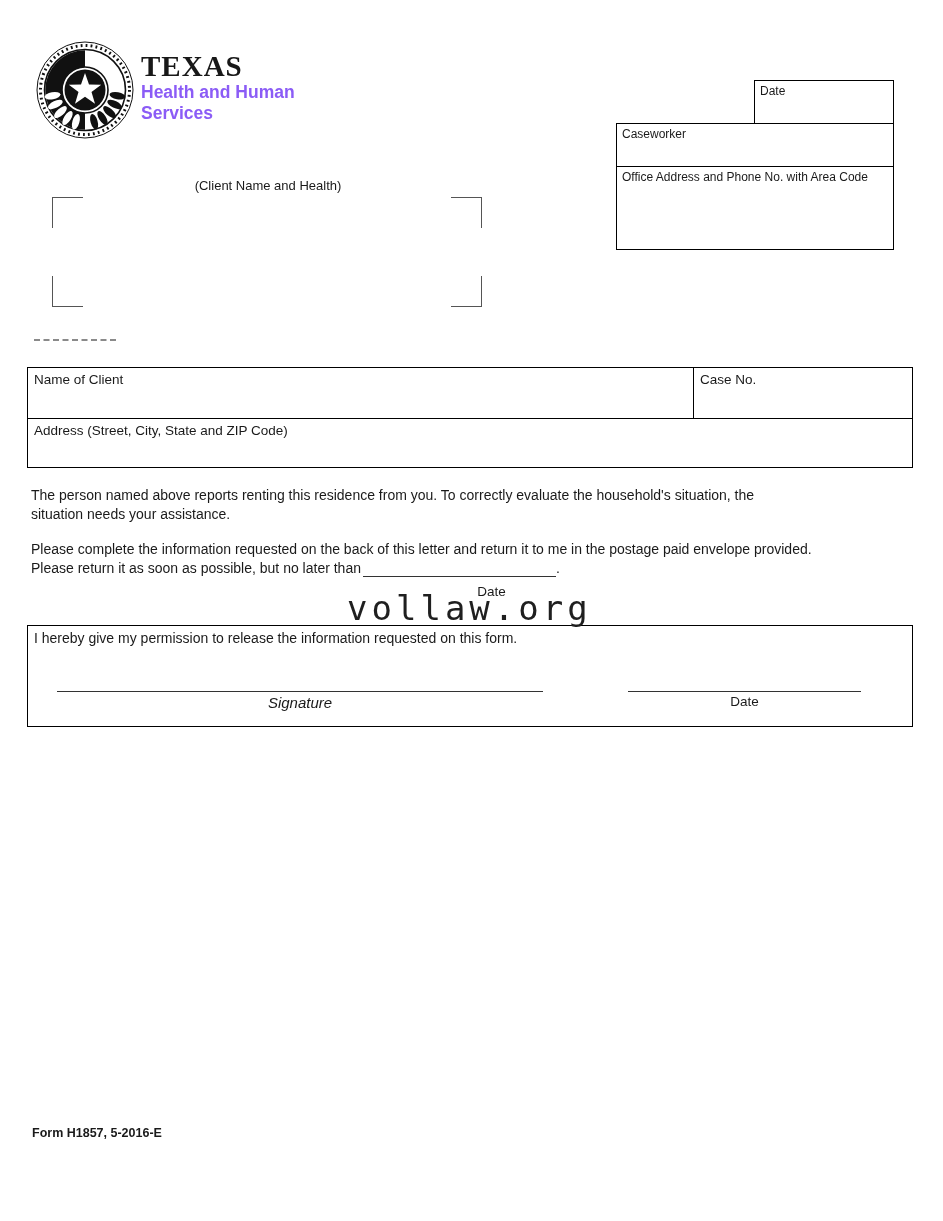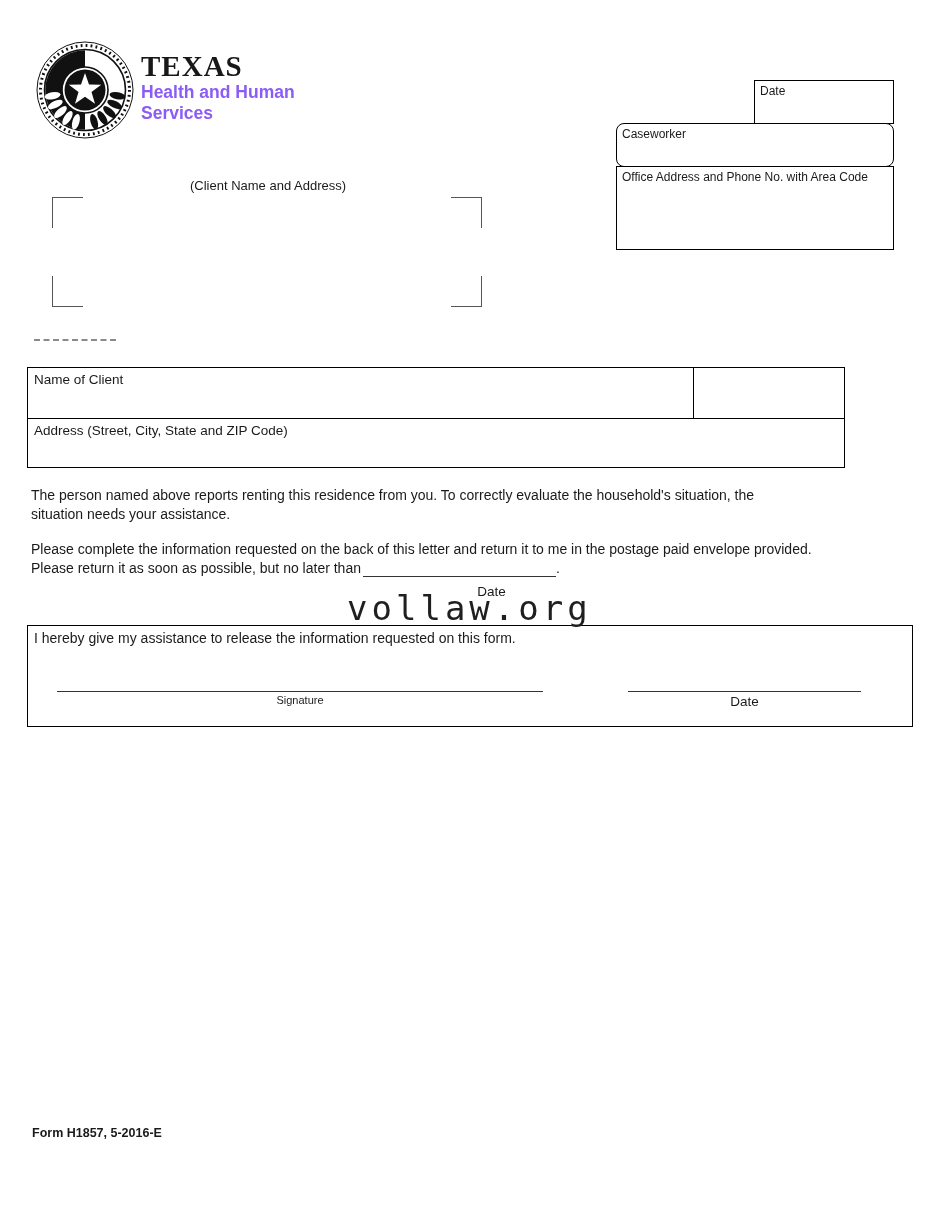--- a/index.html
+++ b/index.html
@@ -22,37 +22,37 @@
     line-height:32px; color:#181818;
   }
   .brand-sub {
     font-weight:700; font-size:17.5px; line-height:21px; color:#8b5cf6;
   }
 
   
   .info-box { position:absolute; border:1px solid #000; box-sizing:border-box; background:#fff; }
   .info-label { font-size:12px; padding:3px 4px 0 5px; }
   .box-date       { left:754px; top:80px;  width:140px; height:44px; }
-  .box-caseworker { left:616px; top:123px; width:278px; height:44px;border-radius:8px; }
+  .box-caseworker { left:616px; top:123px; width:278px; height:44px; }
   .box-office     { left:616px; top:166px; width:278px; height:84px; }
   .fill-area { position:absolute; left:2px; right:2px; top:18px; bottom:2px; }
 
   
   .window-label { position:absolute; left:118px; top:178px; width:300px; text-align:center; font-size:13px; }
   .bracket { position:absolute; width:31px; height:31px; box-sizing:border-box; }
   .br-tl { left:52px;  top:197px; border-left:1px solid #555; border-top:1px solid #555; }
   .br-tr { left:451px; top:197px; border-right:1px solid #555; border-top:1px solid #555; }
   .br-bl { left:52px;  top:276px; border-left:1px solid #555; border-bottom:1px solid #555; }
   .br-br { left:451px; top:276px; border-right:1px solid #555; border-bottom:1px solid #555; }
   .window-fill { position:absolute; left:54px; top:199px; width:426px; height:106px; }
 
   .dashes { position:absolute; left:34px; top:339px; width:82px; height:0; border-top:2px dashed #8a8a8a; }
 
   
-  .client-table { position:absolute; left:27px; top:367px; width:818px; border:1.5px solid #000; box-sizing:border-box; }
+  .client-table { position:absolute; left:27px; top:367px; width:886px; border:1.5px solid #000; box-sizing:border-box; }
   .ct-row1 { display:flex; height:50px; border-bottom:1px solid #000; }
   .ct-row2 { height:48px; }
   .ct-cell { box-sizing:border-box; padding:4px 6px; font-size:13.5px; position:relative; }
   .ct-name { width:666px; border-right:1px solid #000; }
   .ct-case { flex:1; }
 
   
   .para { position:absolute; left:31px; font-size:14px; line-height:18.5px; white-space:nowrap; }
   .p1 { top:486px; }
   .p2 { top:540px; }
@@ -68,21 +68,21 @@
     position:absolute; left:347px; top:588px;
     font-family:"DejaVu Sans Mono", monospace;
     font-size:34px; letter-spacing:4px; color:#1f1f1f;
     z-index:5; white-space:nowrap;
   }
 
   
   .perm-box { position:absolute; left:27px; top:625px; width:886px; height:102px; border:1.5px solid #000; box-sizing:border-box; background:transparent; }
   .perm-text { position:absolute; left:6px; top:4px; font-size:14px; }
   .sig-line  { position:absolute; left:29px;  top:65px; width:486px; height:0; border-top:1px solid #333; }
-  .sig-label { position:absolute; left:29px;  top:68px; width:486px; text-align:center; font-size:11px; }
+  .sig-label { position:absolute; left:29px;  top:68px; width:486px; text-align:center; font-size:15px;font-style:italic; }
   .dat-line  { position:absolute; left:600px; top:65px; width:233px; height:0; border-top:1px solid #333; }
   .dat-label { position:absolute; left:600px; top:68px; width:233px; text-align:center; font-size:13.5px; }
 
   .footer { position:absolute; left:32px; top:1126px; font-size:12.5px; font-weight:700; }
 </style>
 </head>
 <body>
 
 <div class="page">
 
@@ -125,33 +125,37 @@
   </div>
   <div class="info-box box-caseworker">
     <div class="info-label">Caseworker</div>
     <div class="fill-area"></div>
   </div>
   <div class="info-box box-office">
     <div class="info-label">Office Address and Phone No. with Area Code</div>
     <div class="fill-area"></div>
   </div>
 
-  <div class="window-label">(Client Name and Address)</div>
+  <div class="window-label">(Client Name and Health)</div>
   <div class="bracket br-tl"></div>
   <div class="bracket br-tr"></div>
   <div class="bracket br-bl"></div>
   <div class="bracket br-br"></div>
   <div class="window-fill"></div>
 
   <div class="dashes"></div>
 
   <div class="client-table">
     <div class="ct-row1">
       <div class="ct-cell ct-name">
         <span>Name of Client</span>
+        <span></span>
+      </div>
+      <div class="ct-cell ct-case">
+        <span>Case No.</span>
         <span></span>
       </div>
     </div>
     <div class="ct-row2">
       <div class="ct-cell">
         <span>Address (Street, City, State and ZIP Code)</span>
         <span></span>
       </div>
     </div>
   </div>
@@ -167,21 +171,21 @@
       <span>Please return it as soon as possible, but no later than</span>
       <span class="due-line"></span>
       <span>.</span>
     </div>
   </div>
   <div class="due-date-label">Date</div>
 
   <div class="watermark">vollaw.org</div>
 
   <div class="perm-box">
-    <div class="perm-text">I hereby give my assistance to release the information requested on this form.</div>
+    <div class="perm-text">I hereby give my permission to release the information requested on this form.</div>
     <div class="sig-line"></div>
     <div class="sig-label">Signature</div>
     <div class="dat-line"></div>
     <div class="dat-label">Date</div>
   </div>
 
   <div class="footer">Form H1857, 5-2016-E</div>
 
 </div>
 

